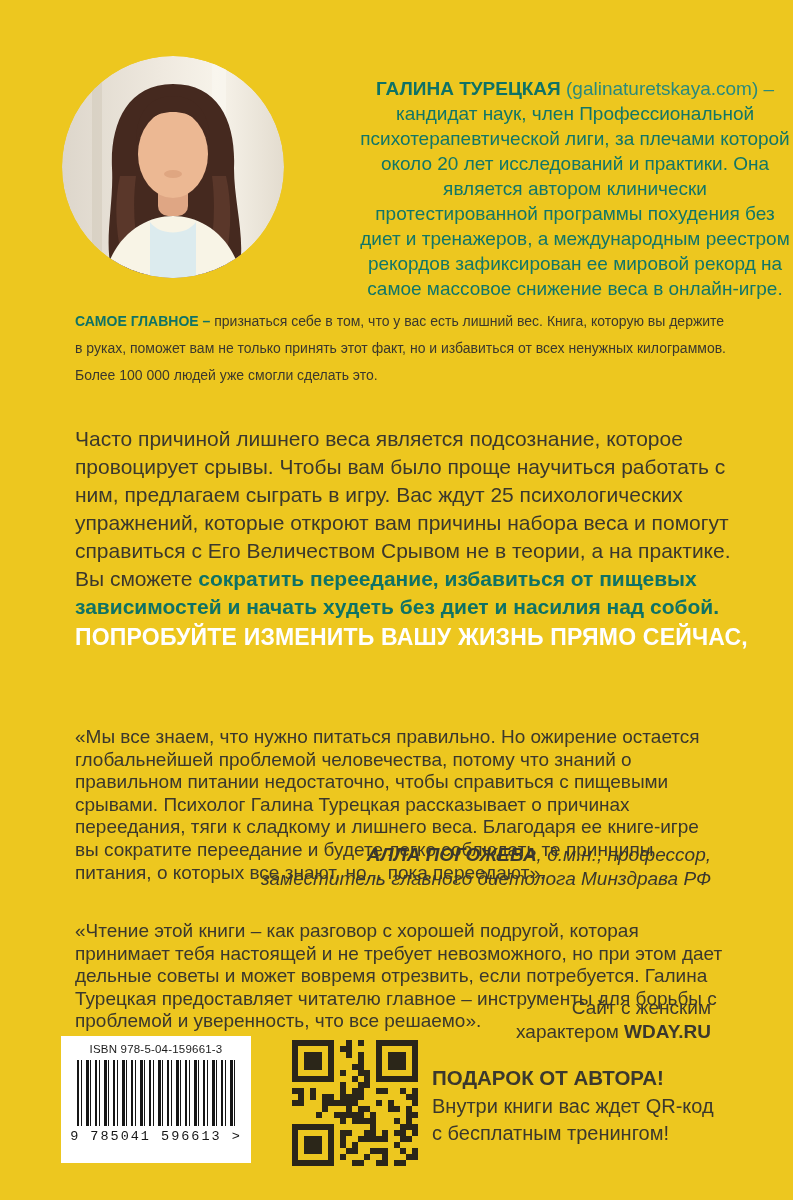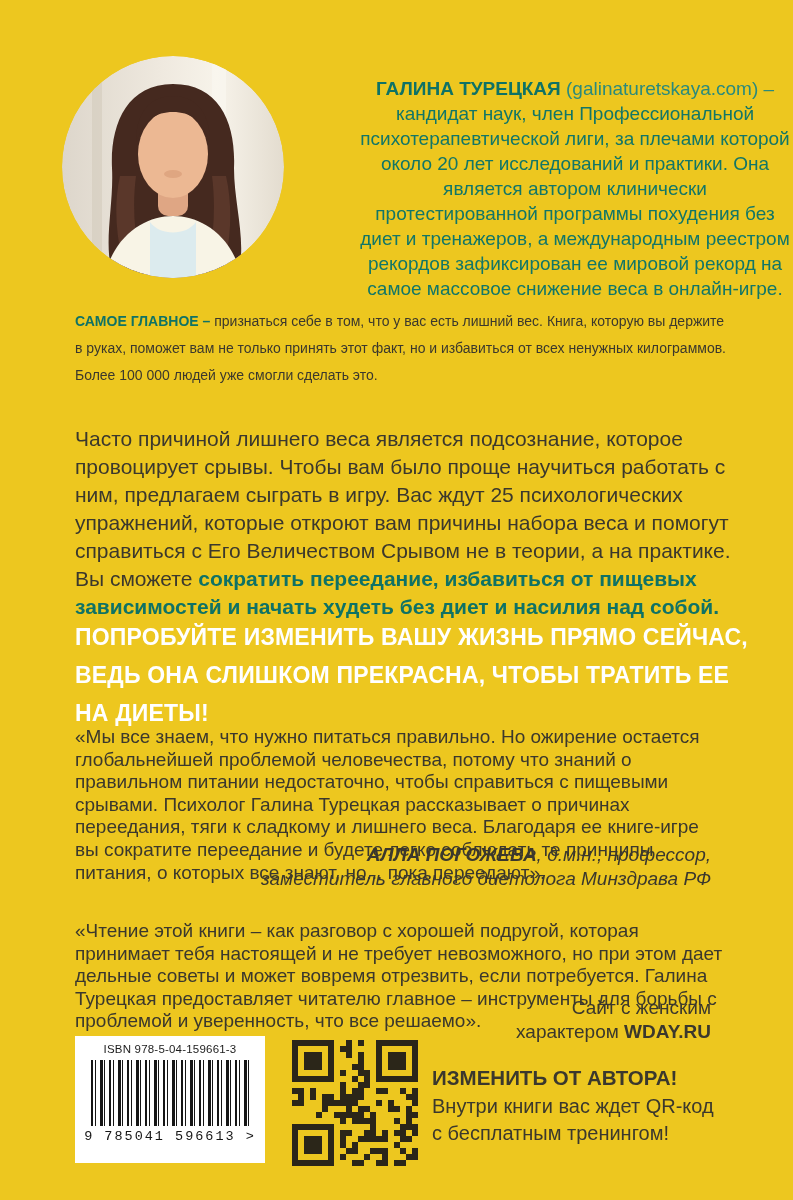--- a/index.html
+++ b/index.html
@@ -59,21 +59,21 @@
   }
   .attribution .a-name{font-weight:bold;}
   .source{
     left:75px;top:996px;width:636px;
     font-size:19px;line-height:24px;
     color:#3B382D;text-align:right;
   }
   .source .s-name{font-weight:bold;}
   
   .barcode-box{
-    left:75px;top:1036px;width:190px;height:127px;
+    left:61px;top:1036px;width:190px;height:127px;
     background:#FFFFFF;
     display:flex;flex-direction:column;align-items:center;
   }
   .isbn{
     font-size:11.5px;color:#1c1c1c;margin-top:7px;letter-spacing:0.2px;
   }
   .bars{
     width:158px;height:66px;margin-top:5px;
     background:
       repeating-linear-gradient(90deg,
@@ -138,21 +138,20 @@
   </div>
 
   <p class="abs bio"><span class="name">ГАЛИНА ТУРЕЦКАЯ</span><span class="site"> (galinaturetskaya.com) – </span><span>кандидат наук, член Профессиональной психотерапевтической лиги, за плечами которой около 20 лет исследований и практики. Она является автором клинически протестированной программы похудения без диет и тренажеров, а международным реестром рекордов зафиксирован ее мировой рекорд на самое массовое снижение веса в онлайн-игре.</span></p>
 
   <p class="abs main-point"><span class="teal-bold">САМОЕ ГЛАВНОЕ – </span><span>признаться себе в том, что у вас есть лишний вес. Книга, которую вы держите в руках, поможет вам не только принять этот факт, но и избавиться от всех ненужных килограммов. Более 100 000 людей уже смогли сделать это.</span></p>
 
   <p class="abs body-par"><span>Часто причиной лишнего веса является подсознание, которое провоцирует срывы. Чтобы вам было проще научиться работать с ним, предлагаем сыграть в игру. Вас ждут 25 психологических упражнений, которые откроют вам причины набора веса и помогут справиться с Его Величеством Срывом не в теории, а на практике. Вы сможете </span><span class="teal-bold">сократить переедание, избавиться от пищевых зависимостей и начать худеть без диет и насилия над собой.</span></p>
 
   <div class="abs slogan">
     <div>ПОПРОБУЙТЕ ИЗМЕНИТЬ ВАШУ ЖИЗНЬ ПРЯМО СЕЙЧАС,</div>
-    <div>ВЕДЬ ОНА СЛИШКОМ ПРЕКРАСНА, ЧТОБЫ ТРАТИТЬ ЕЕ НА ДИЕТЫ!</div>
   </div>
 
   <p class="abs quote">«Мы все знаем, что нужно питаться правильно. Но ожирение остается глобальнейшей проблемой человечества, потому что знаний о правильном питании недостаточно, чтобы справиться с пищевыми срывами. Психолог Галина Турецкая рассказывает о причинах переедания, тяги к сладкому и лишнего веса. Благодаря ее книге-игре вы сократите переедание и будете легко соблюдать те принципы питания, о которых все знают, но... пока переедают».</p>
   <div class="abs attribution">
     <div><span class="a-name">АЛЛА ПОГОЖЕВА</span><span>, д.м.н., профессор,</span></div>
     <div>заместитель главного диетолога Минздрава РФ</div>
   </div>
 
   <p class="abs quote quote2">«Чтение этой книги – как разговор с хорошей подругой, которая принимает тебя настоящей и не требует невозможного, но при этом дает дельные советы и может вовремя отрезвить, если потребуется. Галина Турецкая предоставляет читателю главное – инструменты для борьбы с проблемой и уверенность, что все решаемо».</p>
   <div class="abs source">
@@ -284,18 +283,18 @@
         <rect x="12" y="12" width="18" height="18" fill="#2B2619"></rect>
         <rect x="84" y="0" width="42" height="42" fill="#2B2619"></rect>
         <rect x="90" y="6" width="30" height="30" fill="#EDC71F"></rect>
         <rect x="96" y="12" width="18" height="18" fill="#2B2619"></rect>
         <rect x="0" y="84" width="42" height="42" fill="#2B2619"></rect>
         <rect x="6" y="90" width="30" height="30" fill="#EDC71F"></rect>
         <rect x="12" y="96" width="18" height="18" fill="#2B2619"></rect>
       </svg></div>
 
   <div class="abs gift">
-    <div class="gift-title">ИЗМЕНИТЬ ОТ АВТОРА!</div>
+    <div class="gift-title">ПОДАРОК ОТ АВТОРА!</div>
     <div>Внутри книги вас ждет QR-код</div>
     <div>с бесплатным тренингом!</div>
   </div>
 
 </div>
 
 </body></html>

